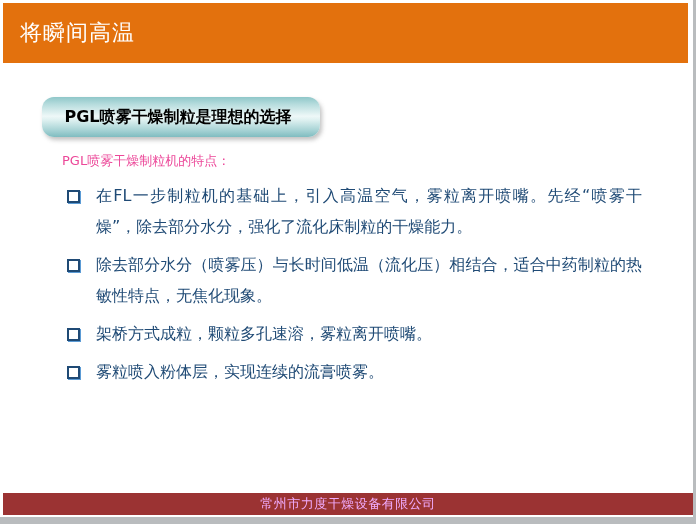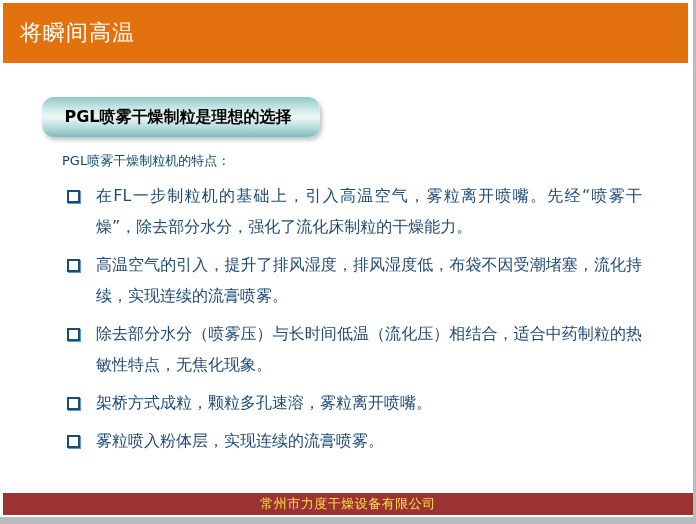--- a/index.html
+++ b/index.html
@@ -100,21 +100,21 @@
   .content {
     position: absolute;
     left: 62px;
     top: 150px;
     width: 580px;
     color: #1f4a75;
   }
   .intro-line {
     font-size: 13px;
     line-height: 22px;
-    color: #0c4a6e;
+    color: #ec4899;
     margin: 0 0 8px 0;
     white-space: nowrap;
   }
   .bullet-list {
     list-style: none;
     margin: 0;
     padding: 0;
   }
   .bullet-item {
     position: relative;
@@ -146,21 +146,21 @@
     background: #9b3333;
   }
   .footer-text {
     position: absolute;
     left: 0;
     top: 0;
     width: 690px;
     height: 22px;
     line-height: 22px;
     text-align: center;
-    color: #fde047;
+    color: #f0abfc;
     font-size: 13px;
     letter-spacing: 0.5px;
     white-space: nowrap;
     font-family: "DejaVu Sans", "Liberation Sans", sans-serif;
   }
   .footer-rule {
     position: absolute;
     left: 0;
     top: 517px;
     width: 696px;
@@ -185,21 +185,20 @@
 
     <p class="intro-line">PGL喷雾干燥制粒机的特点：</p>
 
     <ul class="bullet-list">
       <li class="bullet-item">
         <span class="bullet-marker"></span>
         <span>在FL一步制粒机的基础上，引入高温空气，雾粒离开喷嘴。先经“喷雾干燥”，除去部分水分，强化了流化床制粒的干燥能力。</span>
       </li>
       <li class="bullet-item">
         <span class="bullet-marker"></span>
-        <span>高温空气的引入，提升了排风湿度，排风湿度低，布袋不因受潮堵塞，流化持续，实现连续的流膏喷雾。</span>
       </li>
       <li class="bullet-item">
         <span class="bullet-marker"></span>
         <span>除去部分水分（喷雾压）与长时间低温（流化压）相结合，适合中药制粒的热敏性特点，无焦化现象。</span>
       </li>
       <li class="bullet-item">
         <span class="bullet-marker"></span>
         <span>架桥方式成粒，颗粒多孔速溶，雾粒离开喷嘴。</span>
       </li>
       <li class="bullet-item">

